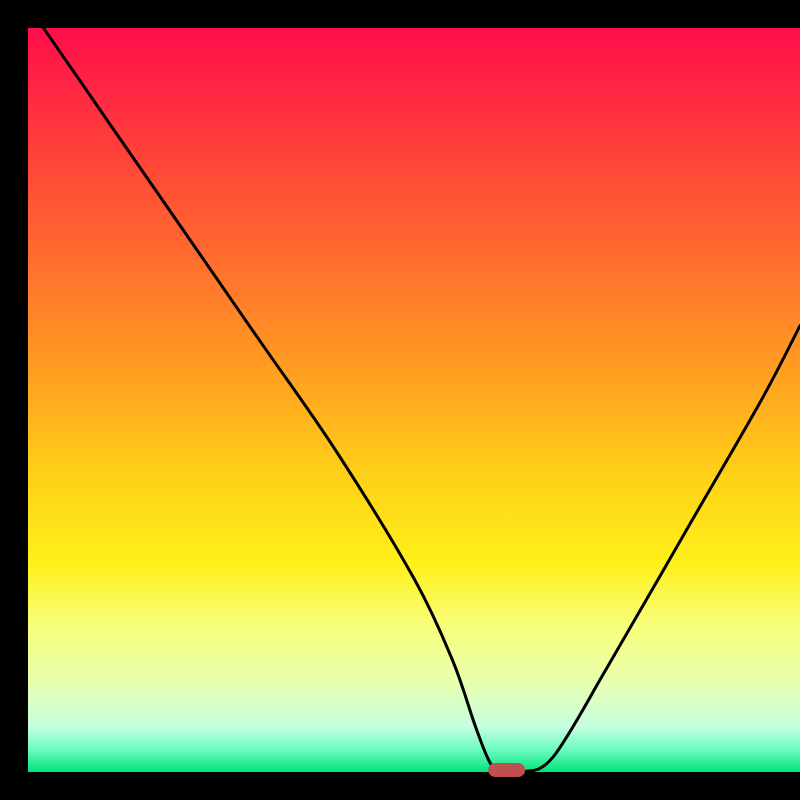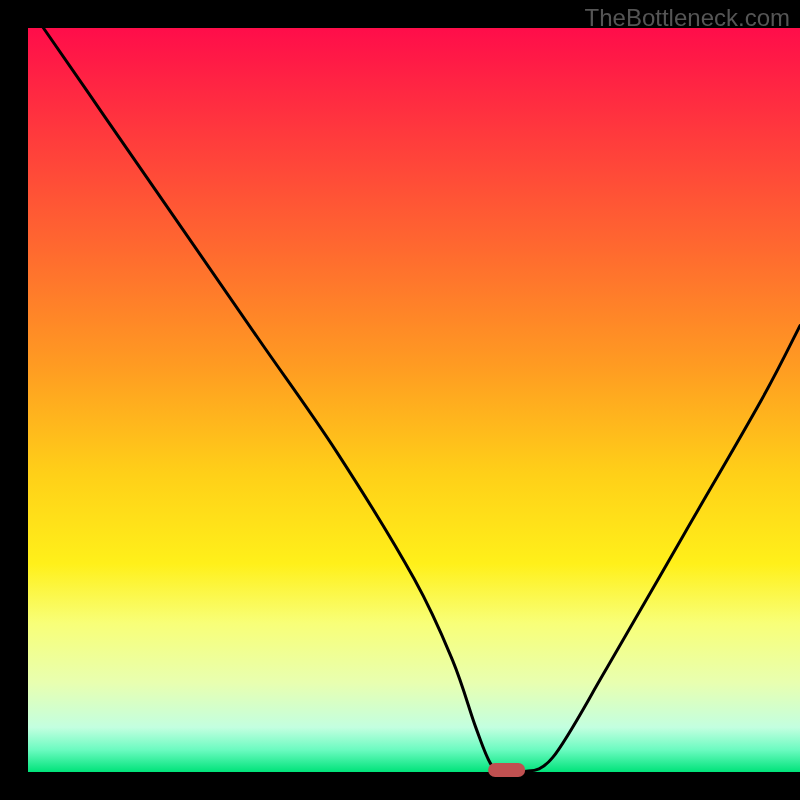--- a/index.html
+++ b/index.html
@@ -27,21 +27,20 @@
     z-index: 10;
   }
   svg {
     display: block;
   }
 </style>
 </head>
 <body>
 
 <div class="chart-container">
-  <div class="watermark">TheBottleneck.com</div>
   <svg id="chart-svg" width="800" height="800" viewBox="0 0 800 800">
     <defs>
       <linearGradient id="bg-grad" x1="0" y1="0" x2="0" y2="1">
           <stop offset="0%" stop-color="#ff0d4a"></stop>
           <stop offset="15%" stop-color="#ff3c3c"></stop>
           <stop offset="30%" stop-color="#ff6a2f"></stop>
           <stop offset="45%" stop-color="#ff9a22"></stop>
           <stop offset="60%" stop-color="#ffd018"></stop>
           <stop offset="72%" stop-color="#fff01a"></stop>
           <stop offset="80%" stop-color="#f8ff78"></stop>

